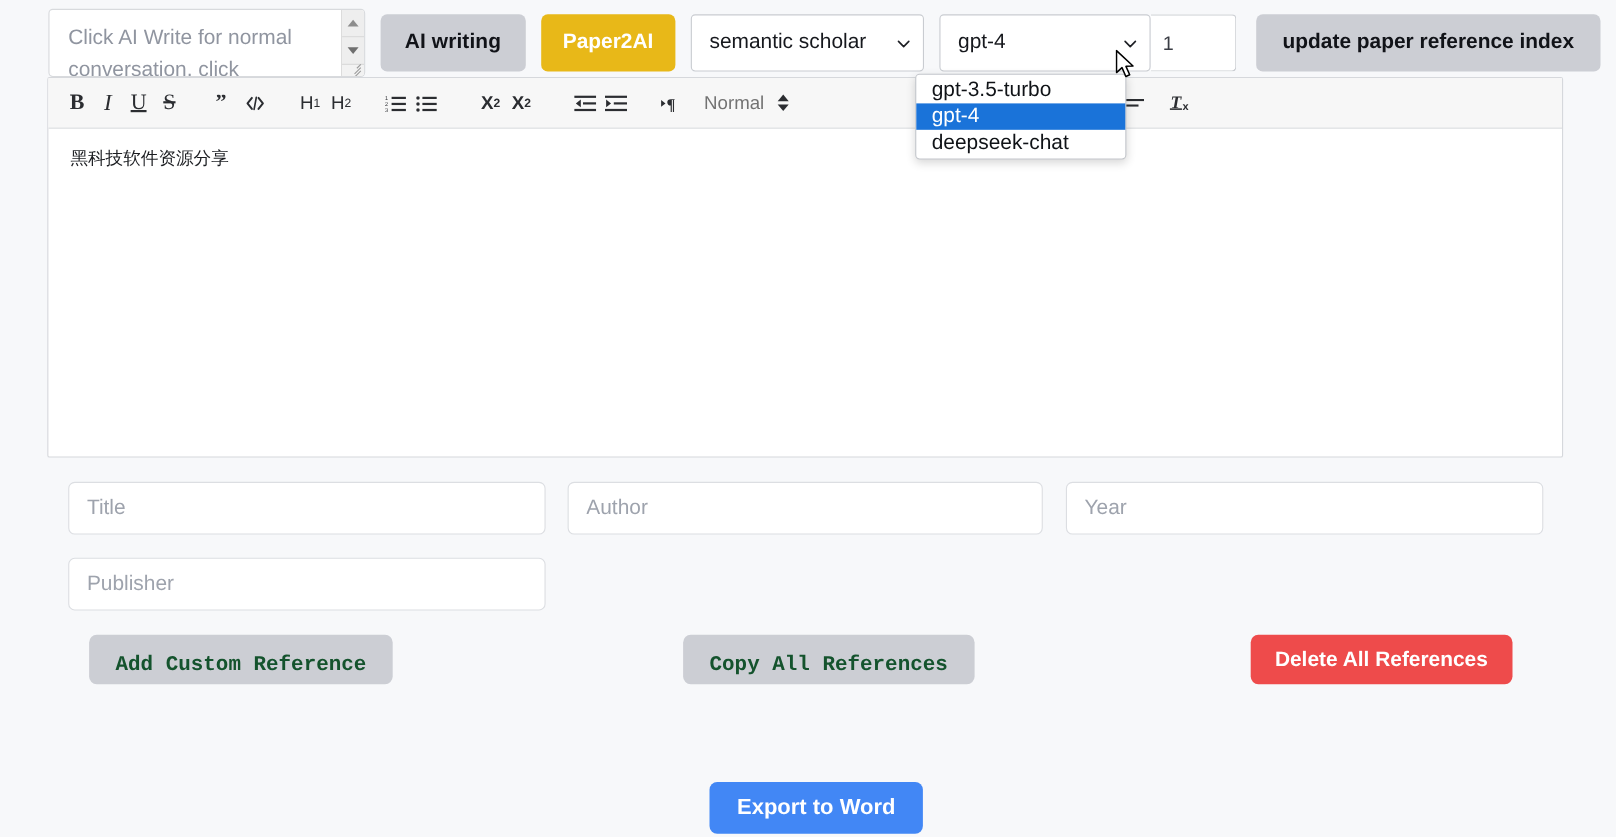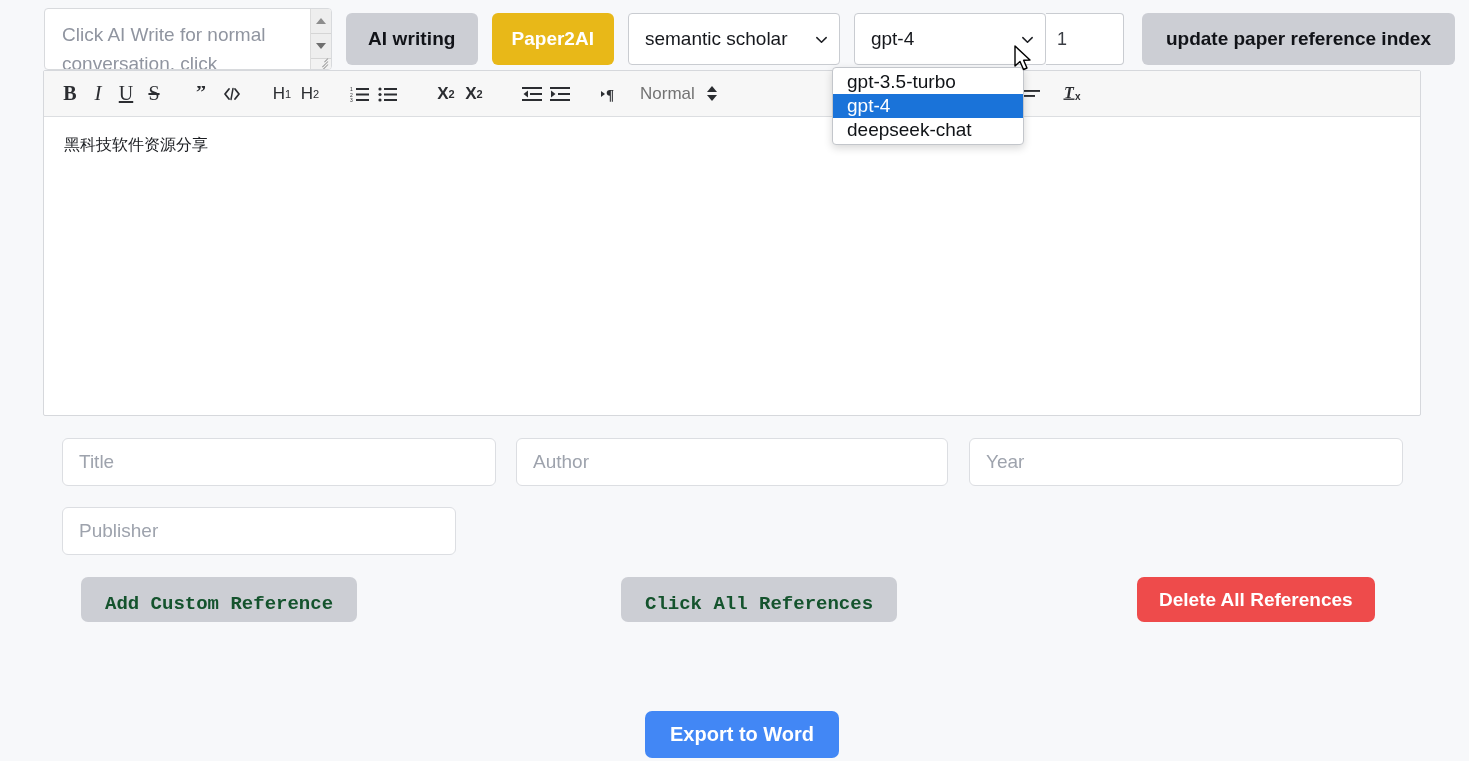--- a/index.html
+++ b/index.html
@@ -198,21 +198,21 @@
     border-radius: 6px;
     font-size: 19px; color: #2a2d33;
     padding: 0 0 0 16px;
     font-family: "Liberation Sans", sans-serif;
     outline: none;
   }
   .field::placeholder { color: #9ea3ad; }
   .f-title    { position: absolute; left: 62px;  top: 438px; width: 434px; }
   .f-author   { position: absolute; left: 516px; top: 438px; width: 432px; }
   .f-year     { position: absolute; left: 969px; top: 438px; width: 434px; }
-  .f-pub      { position: absolute; left: 62px;  top: 507px; width: 394px; }
+  .f-pub      { position: absolute; left: 62px;  top: 507px; width: 434px; }
   .f-url      { position: absolute; left: 516px; top: 507px; width: 432px; }
 
   .btn-grey2 {
     position: absolute; height: 45px; padding: 16px 24px;
     background: #ccced4; color: #14532d;
     border: none; border-radius: 7px;
     font-size: 19px; font-weight: bold;
     font-family: Liberation Mono, monospace;
     cursor: pointer;
   }
@@ -414,21 +414,21 @@
     <div class="dd-item sel-hl">gpt-4</div>
     <div class="dd-item">deepseek-chat</div>
   </div>
 
   <input class="field f-title" placeholder="Title" style="">
   <input class="field f-author" placeholder="Author" style="">
   <input class="field f-year" placeholder="Year" style="">
   <input class="field f-pub" placeholder="Publisher" style="">
 
   <button class="btn-grey2 b-add">Add Custom Reference</button>
-  <button class="btn-grey2 b-copy">Click All References</button>
+  <button class="btn-grey2 b-copy">Copy All References</button>
   <button class="btn-red">Delete All References</button>
   <button class="btn-blue">Export to Word</button>
 
   <span class="cursor">
     <svg width="20" height="30" viewBox="0 0 20 30">
       <path d="M1 1 L1 21 L6 16.5 L9.5 24.5 L13 23 L9.6 15.3 L16 15 Z" fill="#ffffff" stroke="#000000" stroke-width="1.4" stroke-linejoin="round"></path>
     </svg>
   </span>
 
 </div>

